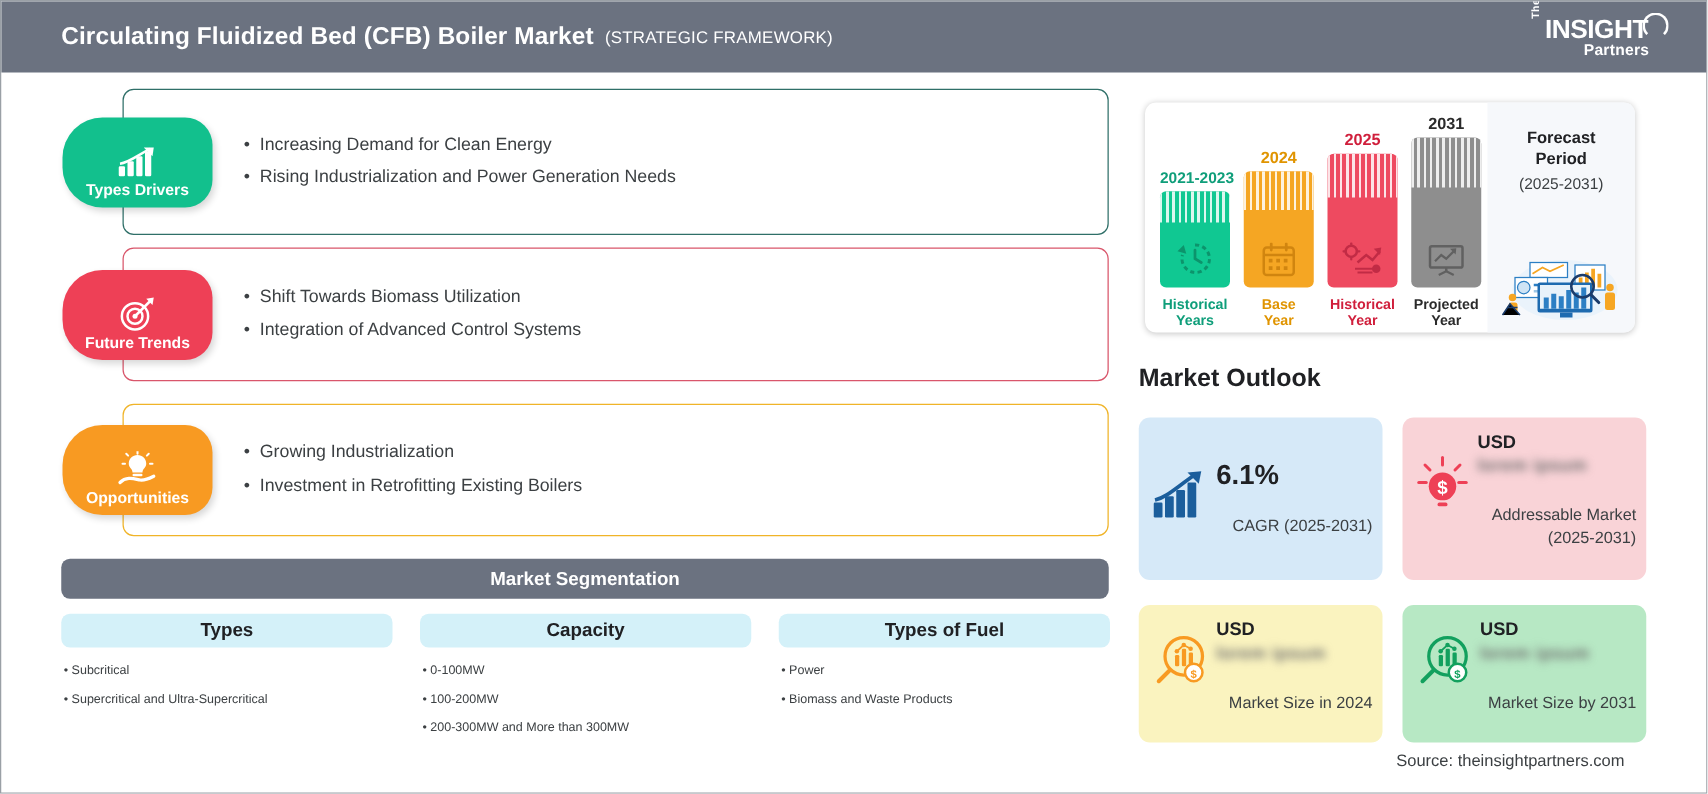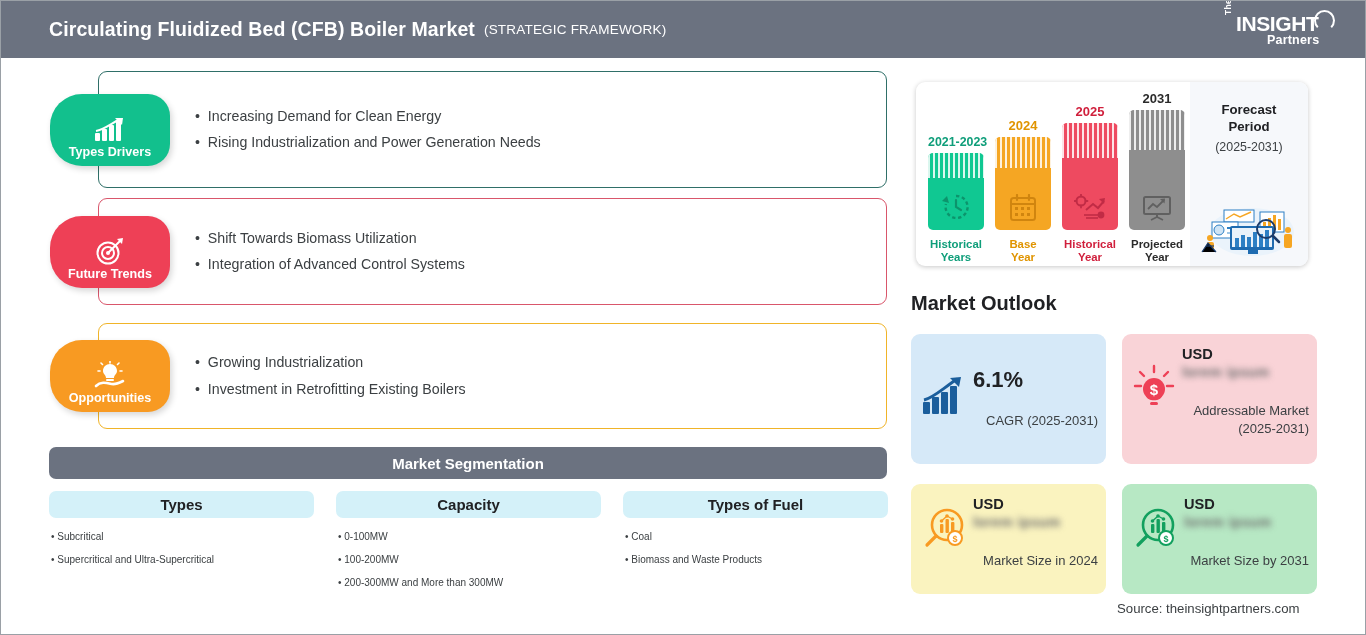--- a/index.html
+++ b/index.html
@@ -182,21 +182,21 @@
       <div>•&nbsp;<span>100-200MW</span></div>
       <div>•&nbsp;<span>200-300MW and More than 300MW</span></div>
     </div>
   </div>
 
   <div class="segcol" id="seg3">
     <div class="segchip">
       <span>Types of Fuel</span>
     </div>
     <div class="segitems">
-      <div>•&nbsp;<span>Coal</span></div>
+      <div>•&nbsp;<span>Power</span></div>
       <div>•&nbsp;<span>Biomass and Waste Products</span></div>
     </div>
   </div>
 
   <div id="fcard">
     <div class="bars" id="bars-container">
         <div class="barwrap" style="left: 0px; height: 77px;">
           <div class="baryear" style="bottom: 81px; color: rgb(15, 158, 122); font-size: 12.4px;">2021-2023</div>
           <div class="bar" style="height: 77px; background: rgb(16, 200, 146);">
             <div class="barstripe" style="height: 25px;"></div>

